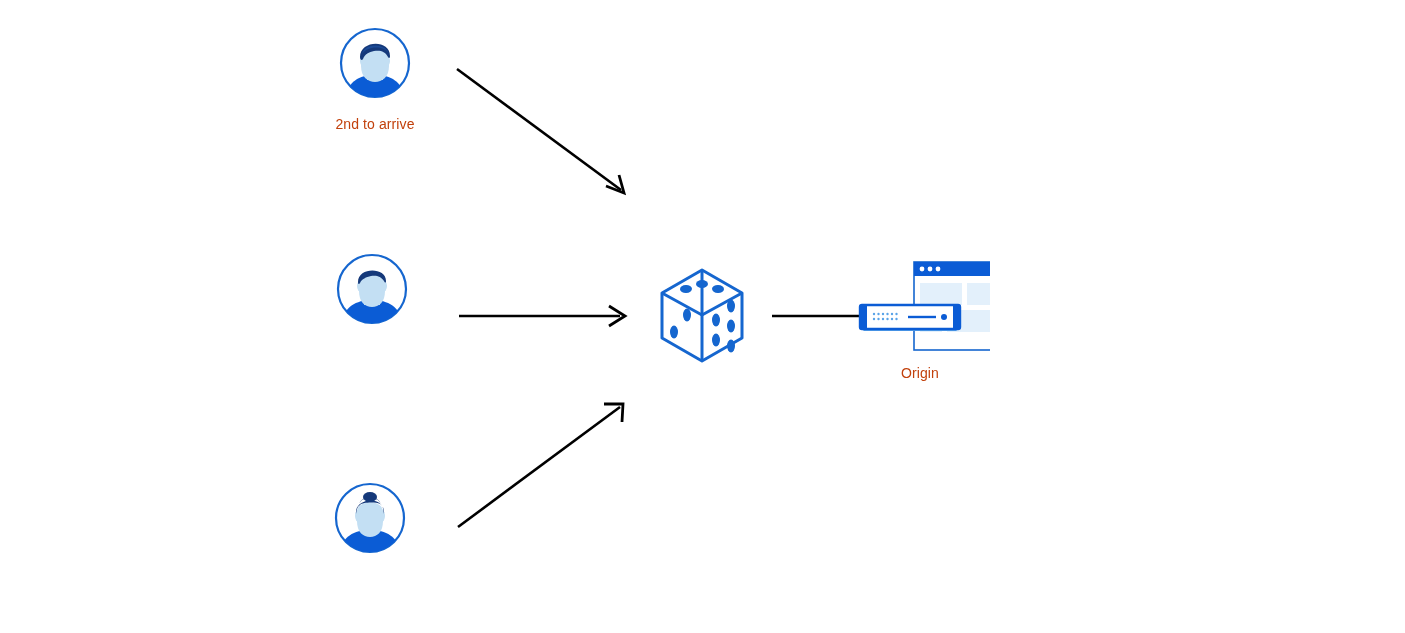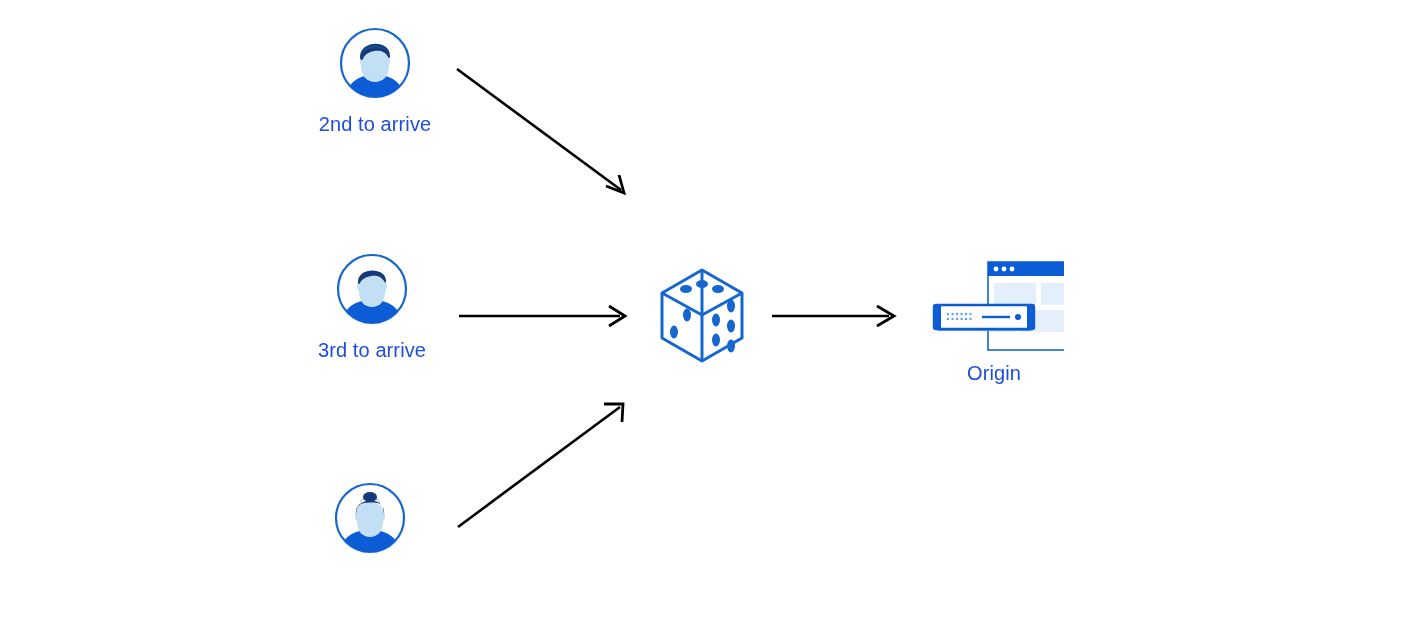--- a/index.html
+++ b/index.html
@@ -34,23 +34,23 @@
   }
 
   .avatar-wrap {
     width: 74px;
     height: 74px;
     margin: 0 auto;
     position: relative;
   }
 
   .node-label {
-    font-size: 20px;
+    font-size: 14px;
     line-height: 26px;
-    color: #1d4ed8;
+    color: #c2410c;
     white-space: nowrap;
     letter-spacing: 0.1px;
     margin-top: 11px;
   }
 
   .origin-node {
     width: 200px;
     text-align: center;
   }
 
@@ -142,21 +142,20 @@
           <path d="M7 74 C7 56 20 48 37 48 C54 48 67 56 67 74 Z" fill="#0b5cd5"></path>
           <path d="M29 39 L29 53 L45 53 L45 39 Z" fill="#c3dff3"></path>
           <path d="M28 49 C31 55 43 55 46 49 L46 45 L28 45 Z" fill="#bcd9ef"></path>
           <ellipse cx="26" cy="34" rx="4" ry="6" fill="#c3dff3"></ellipse>
           <ellipse cx="48" cy="34" rx="4" ry="6" fill="#c3dff3"></ellipse>
           <path d="M24 30 C24 17 50 17 50 30 L50 39 C50 50 44 55 37 55 C30 55 24 50 24 39 Z" fill="#c3dff3"></path>
           <path d="M23 30 C23 15 51 15 51 29 C51 31 50 31 49 29 C46 24 41 23 36 24 C31 25 27 27 25 31 C24 33 23 32 23 30 Z" fill="#15397a"></path>
         </g>
       </svg>
     </div>
-    <div class="node-label">3rd to arrive</div>
   </div>
 
   <div class="node avatar-node" style="left:290px; top:481px;">
     <div class="avatar-wrap">
       <svg viewBox="0 0 74 74" width="74" height="74">
         <defs>
           <clipPath id="clipC">
               <circle cx="37" cy="37" r="34"></circle>
             </clipPath>
         </defs>
@@ -200,21 +199,21 @@
           <ellipse cx="81" cy="46" rx="4" ry="6.5"></ellipse>
           <ellipse cx="66" cy="60" rx="4" ry="6.5"></ellipse>
           <ellipse cx="81" cy="66" rx="4" ry="6.5"></ellipse>
           <ellipse cx="66" cy="80" rx="4" ry="6.5"></ellipse>
           <ellipse cx="81" cy="86" rx="4" ry="6.5"></ellipse>
         </g>
       </svg>
     </div>
   </div>
 
-  <div class="node origin-node" style="left:894px; top:252px;">
+  <div class="node origin-node" style="left:820px; top:252px;">
     <div class="origin-wrap">
       <svg viewBox="0 0 140 100" width="140" height="100">
 
         <g>
           <rect x="64" y="10" width="98" height="88" fill="#ffffff" stroke="#1566cf" stroke-width="1.6"></rect>
           <rect x="64" y="10" width="98" height="14" fill="#0b5cd5"></rect>
           <circle cx="72" cy="17" r="2.4" fill="#ffffff"></circle>
           <circle cx="80" cy="17" r="2.4" fill="#ffffff"></circle>
           <circle cx="88" cy="17" r="2.4" fill="#ffffff"></circle>
 

